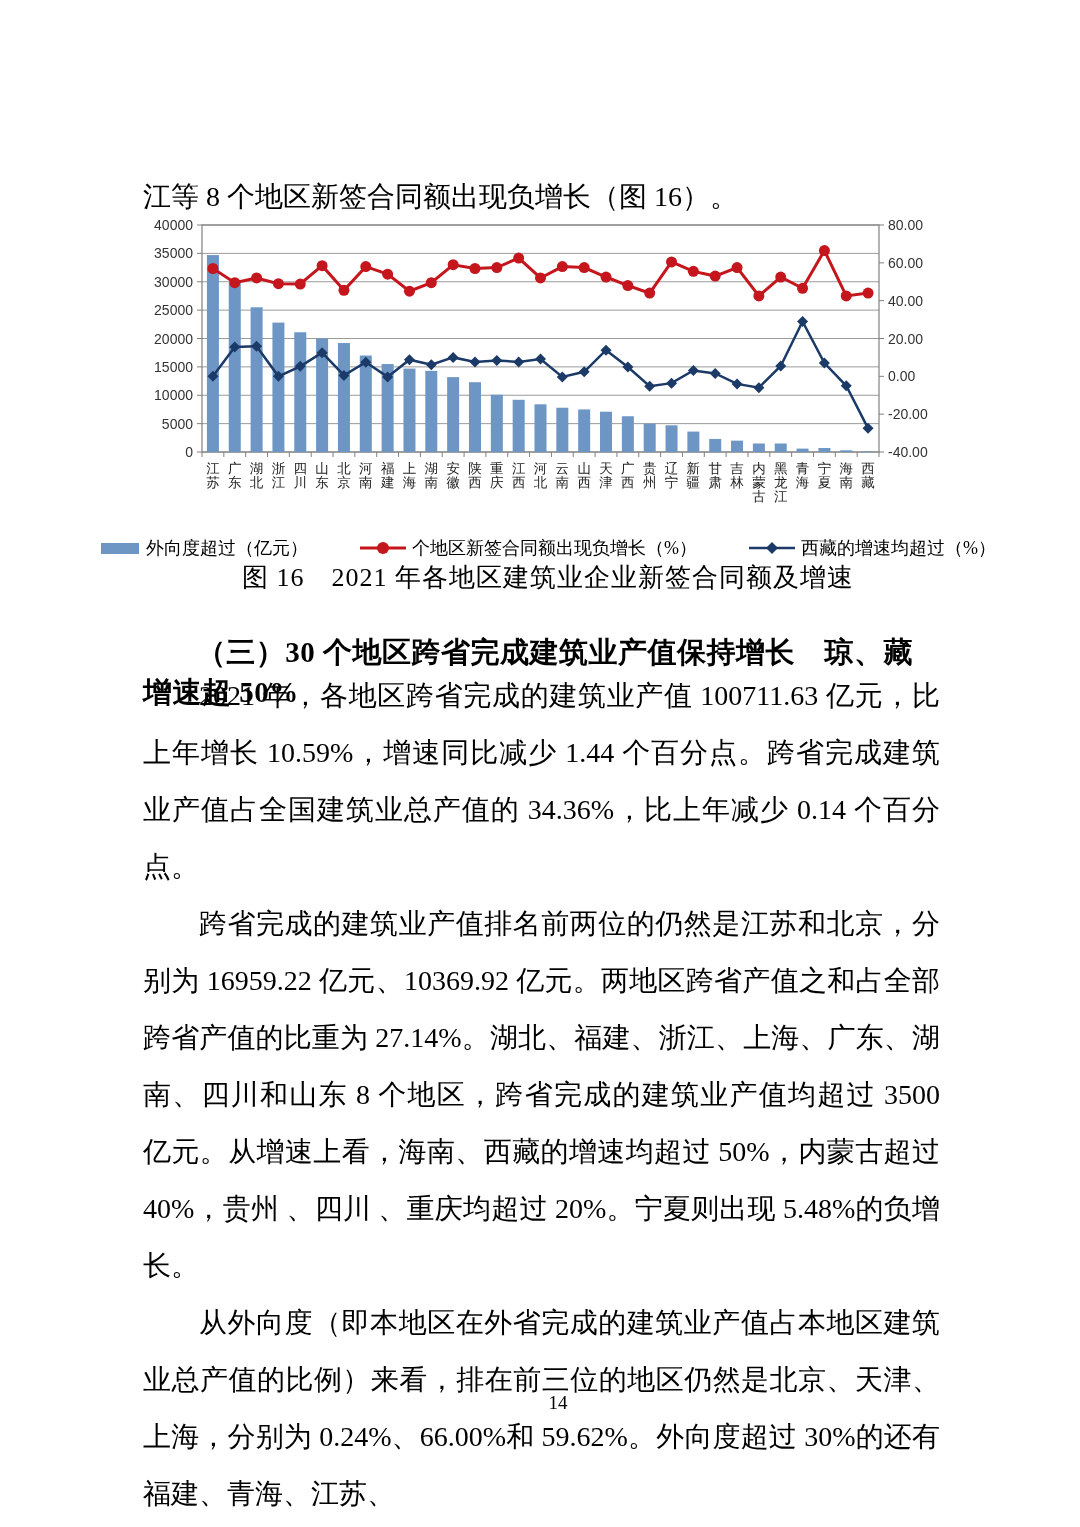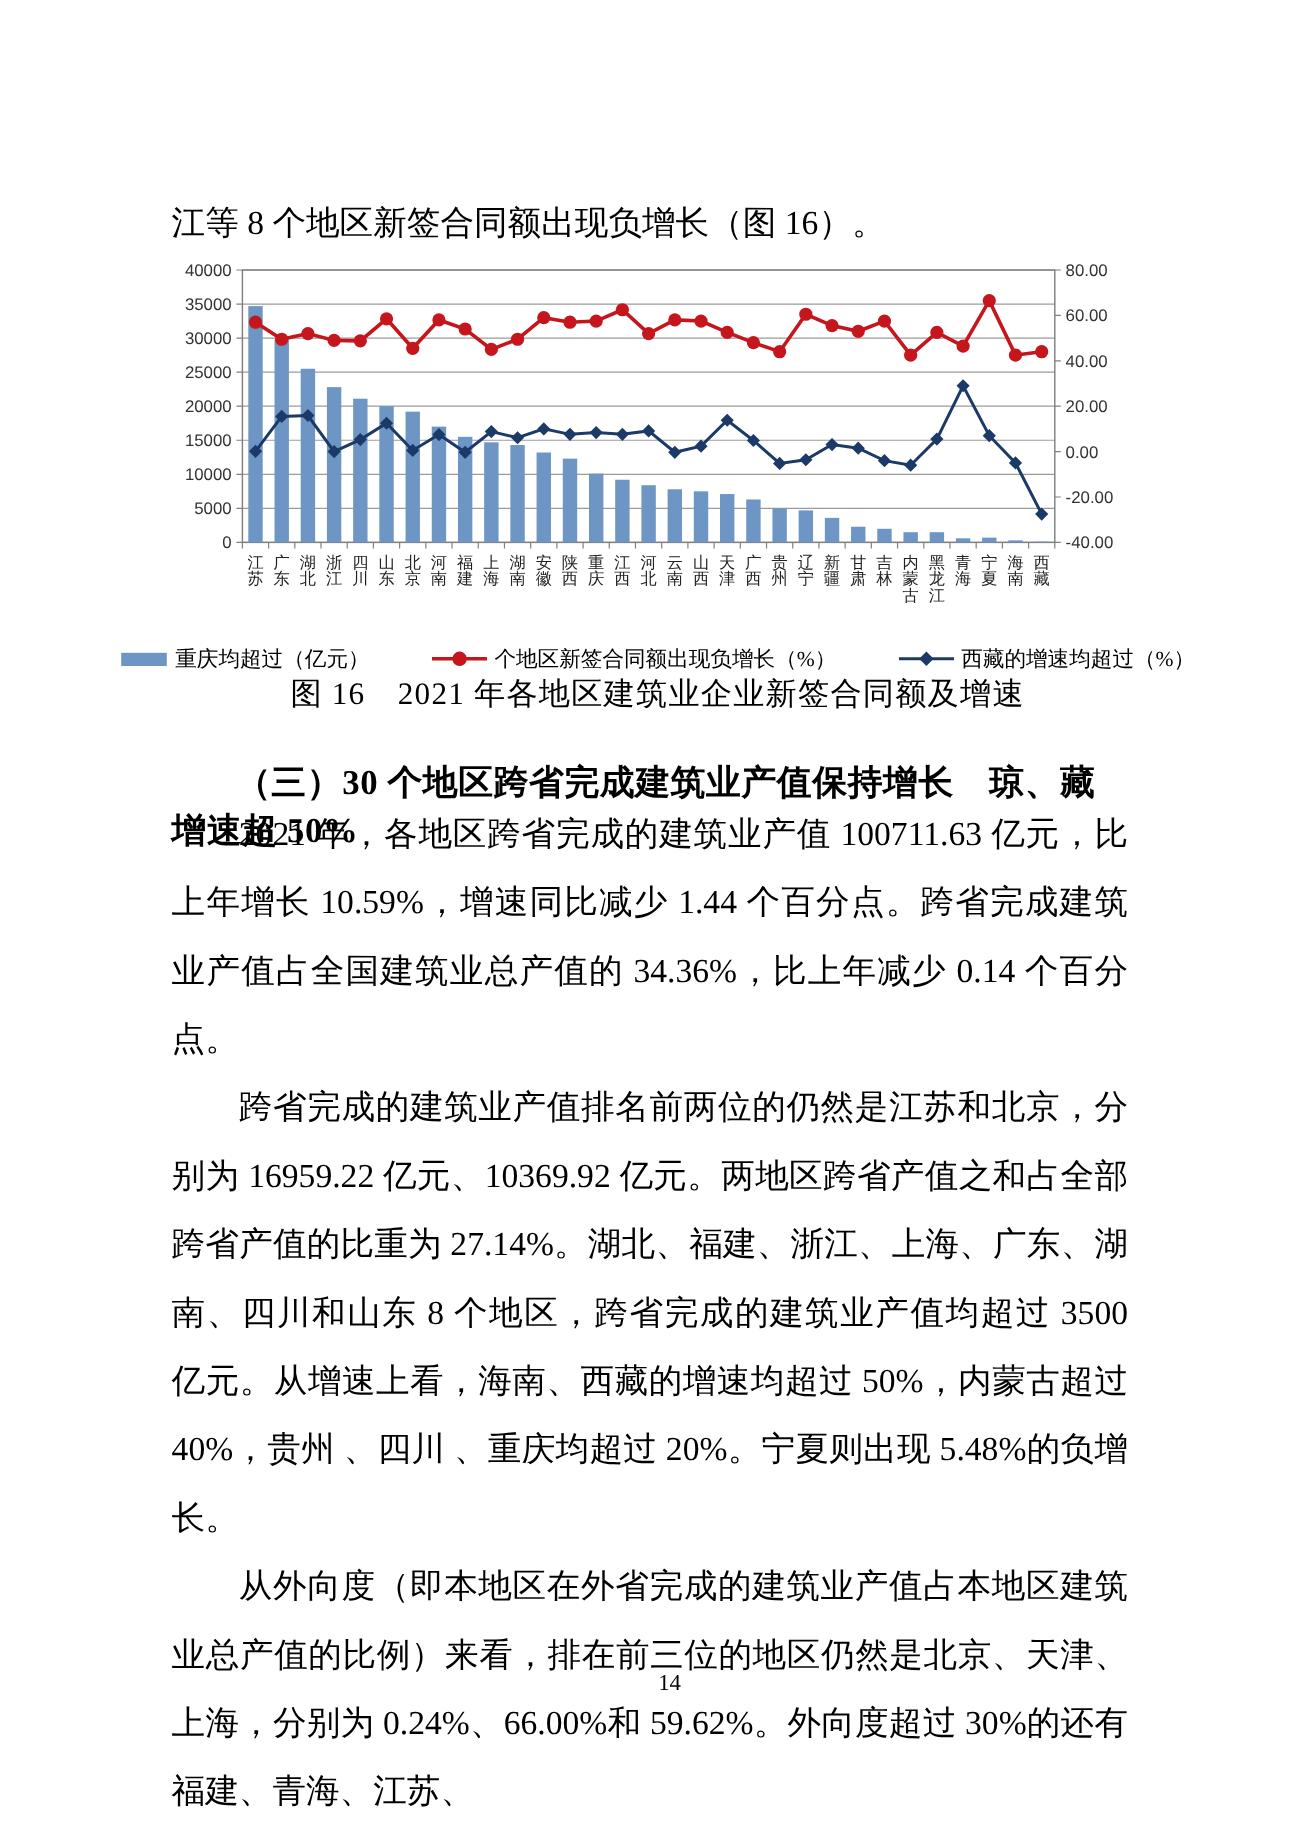--- a/index.html
+++ b/index.html
@@ -1,21 +1,21 @@
 <!DOCTYPE html>
 <html><head>
 <meta charset="utf-8">
 <style>
   html,body { margin:0; padding:0; background:#ffffff; }
   .page {
     position:relative; width:1080px; height:1527px; background:#ffffff;
     font-family:"Liberation Serif", serif; color:#000; overflow:hidden;
   }
   .intro-line {
-    position:absolute; top:139px; left:143px; width:800px;
+    position:absolute; top:149px; left:143px; width:800px;
     font-size:28px; line-height:40px;
   }
   .chart-wrap { position:absolute; top:212px; left:128px; width:840px; }
   .legend {
     display:flex; justify-content:center; align-items:center;
     gap:52px; margin-top:6px; font-size:18px; white-space:nowrap;
   }
   .legend-item { display:flex; align-items:center; gap:6px; }
   .caption { text-align:center; margin-top:0; font-size:26px; letter-spacing:1px; }
   .section-heading {
@@ -250,21 +250,21 @@
             <text x="718.241935483871" y="261" font-size="13.5" text-anchor="middle" fill="#222"><tspan x="718.241935483871">海</tspan><tspan x="718.241935483871" dy="14">南</tspan></text>
             <text x="740.0806451612904" y="261" font-size="13.5" text-anchor="middle" fill="#222"><tspan x="740.0806451612904">西</tspan><tspan x="740.0806451612904" dy="14">藏</tspan></text>
           </g>
         </svg></div>
 
     <div class="legend">
       <div class="legend-item">
         <svg width="40" height="14">
           <rect x="1" y="2" width="38" height="11" fill="#6D96C5"></rect>
         </svg>
-        <span>重庆均超过（亿元）</span>
+        <span>外向度超过（亿元）</span>
       </div>
       <div class="legend-item">
         <svg width="46" height="14">
           <line x1="0" y1="7" x2="46" y2="7" stroke-width="3" stroke="#C4161C"></line>
           <circle cx="23" cy="7" r="6" fill="#C4161C"></circle>
         </svg>
         <span>个地区新签合同额出现负增长（%）</span>
       </div>
       <div class="legend-item">
         <svg width="46" height="14">

